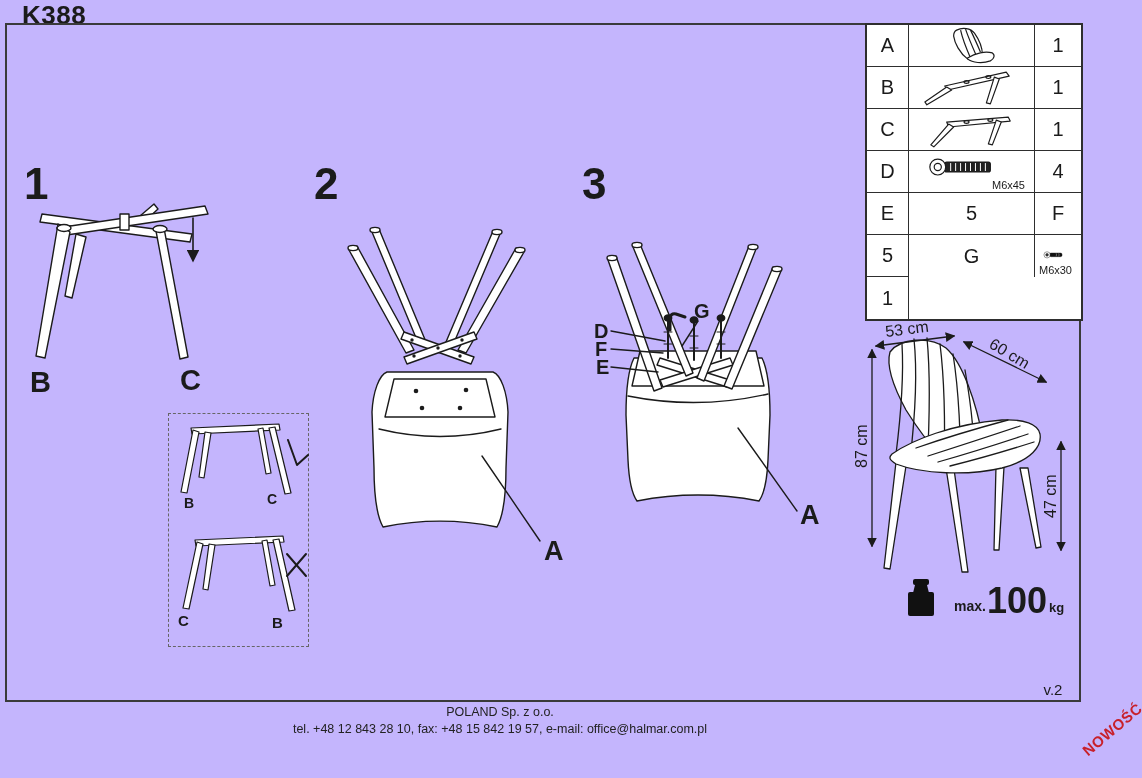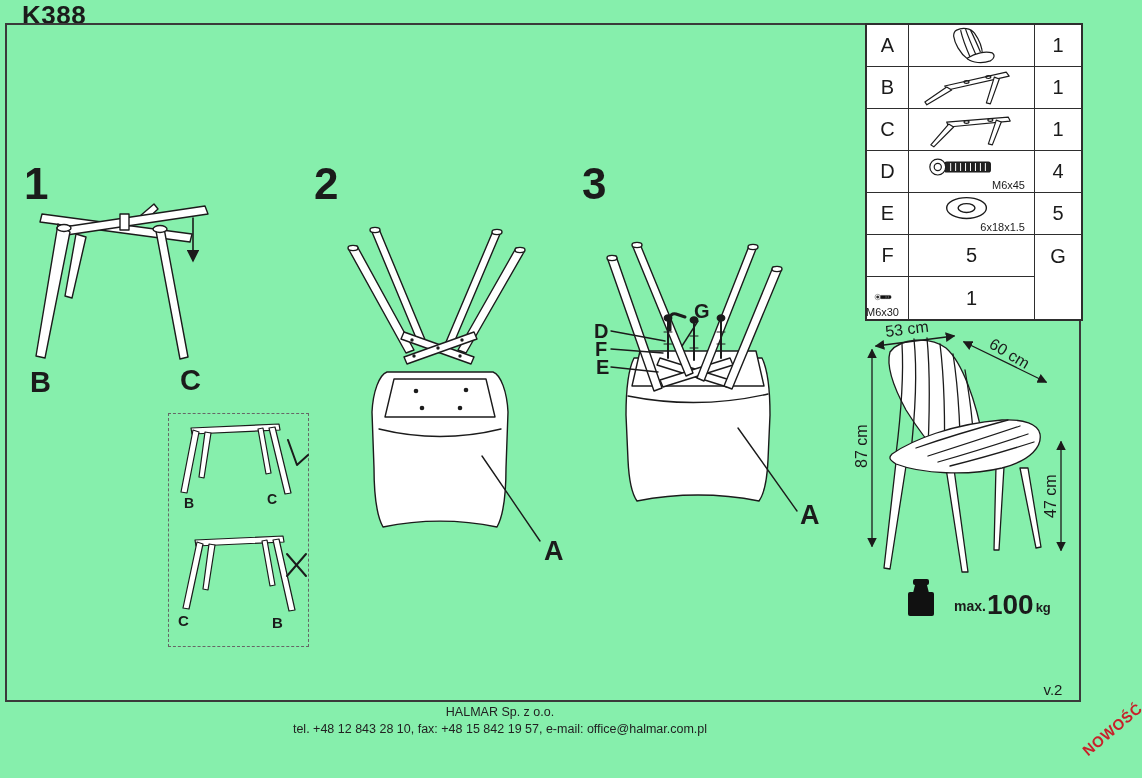--- a/index.html
+++ b/index.html
@@ -1,16 +1,16 @@
 <!DOCTYPE html>
 <html><head>
 <meta charset="utf-8">
 <style>
   html,body{margin:0;padding:0;background:#fff;}
-  #page{position:relative;width:1142px;height:778px;background:#86efac;overflow:hidden;
+  #page{position:relative;width:1142px;height:778px;background:#c4b5fd;overflow:hidden;
         font-family:"Liberation Sans",sans-serif;color:#1b1b1b;}
   .abs{position:absolute;}
   .title{font-size:26px;font-weight:bold;letter-spacing:.5px;}
   .frame{border:2px solid #3a3a3a;box-sizing:border-box;}
   .stepnum{font-size:44px;font-weight:800;line-height:1;}
   svg{display:block;}
   svg text{font-family:"Liberation Sans",sans-serif;fill:#1b1b1b;}
   .lbl{font-weight:bold;}
   
   .ptable{display:grid;grid-template-columns:42px 126px 46px;grid-auto-rows:42px;
@@ -19,21 +19,21 @@
          display:flex;align-items:center;justify-content:center;position:relative;}
   .pcell:nth-child(3n){border-right:none;}
   .pcell:nth-last-child(-n+3){border-bottom:none;}
   .pid,.pqty{font-size:20px;}
   .spec{position:absolute;right:9px;bottom:1px;font-size:11px;}
   
   .obox{border:1.5px dashed #666;box-sizing:border-box;}
   
   .maxload{display:flex;align-items:flex-end;}
   .ml-pre{font-size:14px;font-weight:bold;margin:0 1px 6px 14px;}
-  .ml-val{font-size:28px;font-weight:800;margin-bottom:1px;line-height:1;}
+  .ml-val{font-size:36px;font-weight:800;margin-bottom:1px;line-height:1;}
   .ml-unit{font-size:13px;font-weight:bold;margin:0 8px 5px 2px;}
   .version{font-size:15px;}
   .footer{text-align:center;font-size:12.5px;line-height:16.5px;color:#222;}
   .badge{font-size:15px;font-weight:bold;letter-spacing:.5px;
          transform:rotate(-40deg);transform-origin:0 100%;white-space:nowrap;}
 </style>
 </head>
 <body>
 
 <div id="page">
@@ -240,27 +240,20 @@
             <line x1="77" y1="12" x2="77" y2="20"></line>
         </g>
         <circle cx="29" cy="16" r="8" fill="#fff"></circle>
         <circle cx="29" cy="16" r="3.6"></circle>
       </svg>
       <div class="spec">M6x45</div>
     </div>
     <div class="pcell pqty">4</div>
 
     <div class="pcell pid">E</div>
-    <div class="pcell">
-      <svg width="126" height="41" viewBox="0 0 126 41" fill="none" stroke="#1b1b1b" stroke-width="1.4">
-        <ellipse cx="58" cy="15" rx="20" ry="10.5" fill="#fff"></ellipse>
-        <ellipse cx="58" cy="15" rx="8.5" ry="4.5"></ellipse>
-      </svg>
-      <div class="spec">6x18x1.5</div>
-    </div>
     <div class="pcell pqty">5</div>
 
     <div class="pcell pid">F</div>
     <div class="pcell pqty">5</div>
 
     <div class="pcell pid">G</div>
     <div class="pcell">
       <svg width="126" height="41" viewBox="0 0 126 41" fill="none" stroke="#1b1b1b" stroke-width="1.2">
         <rect x="40" y="11" width="34" height="10" rx="4" fill="#111"></rect>
         <path d="M 58,12 Q 60,16 58,20 M 65,12 Q 67,16 65,20" stroke="#fff" stroke-width="1"></path>
@@ -322,19 +315,19 @@
       <rect x="6" y="16" width="26" height="24" rx="2" fill="#111"></rect>
     </svg>
     <span class="ml-pre">max.</span>
       <span class="ml-val">100</span>
       <span class="ml-unit">kg</span>
   </div>
 
   <div class="abs version" style="left:1030px;top:681px;width:46px;text-align:center;">v.2</div>
 
   <div class="abs footer" style="left:5px;top:704px;width:990px;">
-    <div>HALMAR Sp. z o.o.</div>
+    <div>POLAND Sp. z o.o.</div>
     <div>tel. +48 12 843 28 10, fax: +48 15 842 19 57, e-mail: office@halmar.com.pl</div>
   </div>
 
   <div class="abs badge" style="left:1090px;top:742px;color:#c8202a;">NOWOŚĆ</div>
 
 </div>
 
 </body></html>

